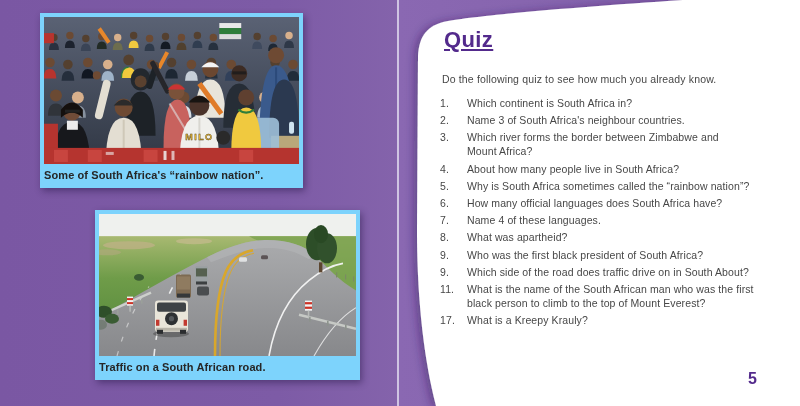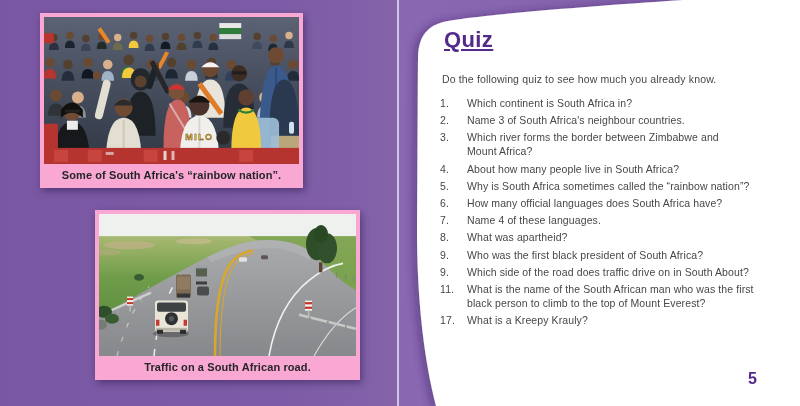--- a/index.html
+++ b/index.html
@@ -36,26 +36,26 @@
     font-size:10.5px;color:#474747;letter-spacing:.1px;
   }
   .quiz-list li{display:flex;margin-bottom:3.2px;line-height:14px;}
   .q-num{flex:0 0 27px;}
   .q-text{flex:1;white-space:pre-line;}
   .page-number{
     position:absolute;left:748px;top:370px;
     font-size:16px;font-weight:bold;color:#532a8c;
   }
   .photo-card{
-    position:absolute;background:#f9a8d4;padding:4px;
+    position:absolute;background:#7dd3fc;padding:4px;
     box-shadow:2px 3px 7px rgba(30,15,60,.45);
   }
   .photo-card svg{display:block;}
   .photo-caption{
-    text-align:center;font-size:11px;font-weight:bold;color:#262626;
+    text-align:left;font-size:11px;font-weight:bold;color:#262626;
     letter-spacing:.1px;padding:5px 0 3px 0;
   }
   #card-crowd{left:40px;top:13px;width:255px;}
   #card-road{left:95px;top:210px;width:257px;}
 </style>
 </head>
 <body>
 
 <div class="right-bg"></div>
 <div class="left-page"></div>

